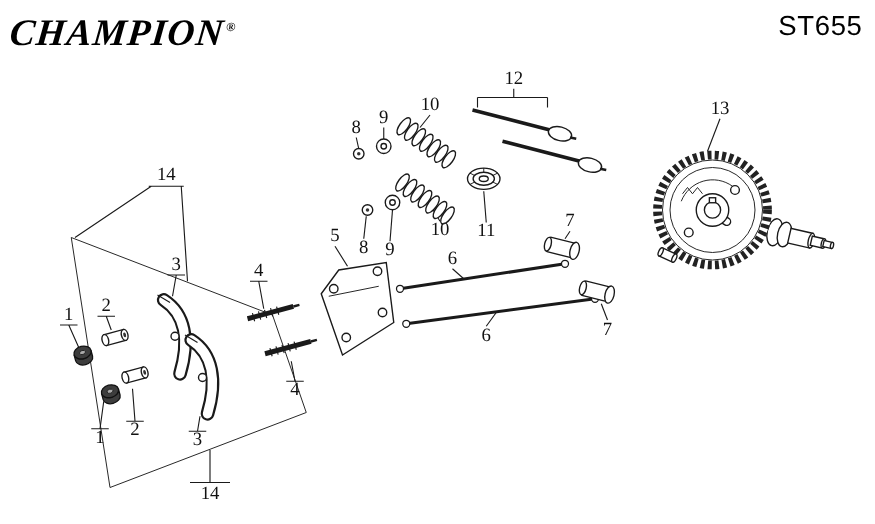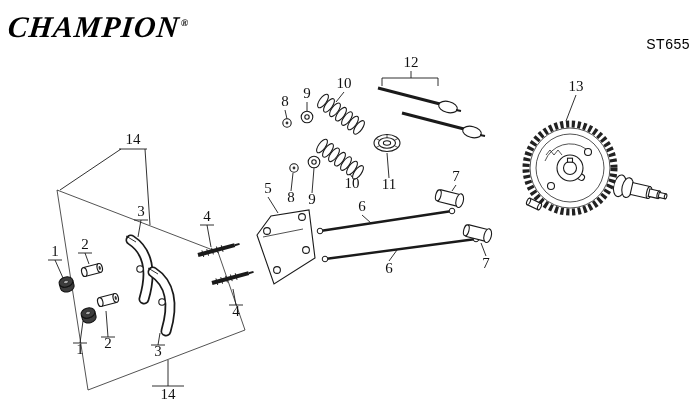--- a/index.html
+++ b/index.html
@@ -5,21 +5,21 @@
   *{margin:0;padding:0;box-sizing:border-box}
   html,body{background:#fff}
   .page{position:relative;width:700px;height:419px;background:#fff;color:#000;
         font-family:"Liberation Sans",sans-serif;overflow:hidden}
   .header{position:absolute;top:0;left:0;right:0;height:54px}
   .logo{position:absolute;left:8px;top:10px;font-family:"Liberation Serif",serif;
         font-weight:700;font-style:italic;font-size:30px;letter-spacing:1px;
         transform:skewX(-6deg);white-space:nowrap}
   .reg{font-size:10px;vertical-align:super;margin-left:1px;font-style:normal}
   .title{position:absolute;left:212px;top:27px;font-size:12.5px}
-  .model{position:absolute;right:10px;top:36px;font-size:14px;letter-spacing:.5px}
+  .model{position:absolute;right:10px;top:8px;font-size:22px;letter-spacing:.5px}
   .diagram{position:absolute;left:0;top:0}
   
   .ln{stroke:#1a1a1a;stroke-width:.9;fill:none}
   .thin{stroke:#1a1a1a;stroke-width:.75;fill:none}
   .pt{fill:#fff;stroke:#1a1a1a;stroke-width:1.1}
   .dark{fill:#3d3d3d;stroke:#111;stroke-width:1}
   .hole{fill:#aaa;stroke:#111;stroke-width:.6}
   .dot{fill:#333;stroke:none}
   .ball{fill:#fff;stroke:#1a1a1a;stroke-width:1}
   .stem{stroke:#1a1a1a;stroke-width:3;fill:none}

